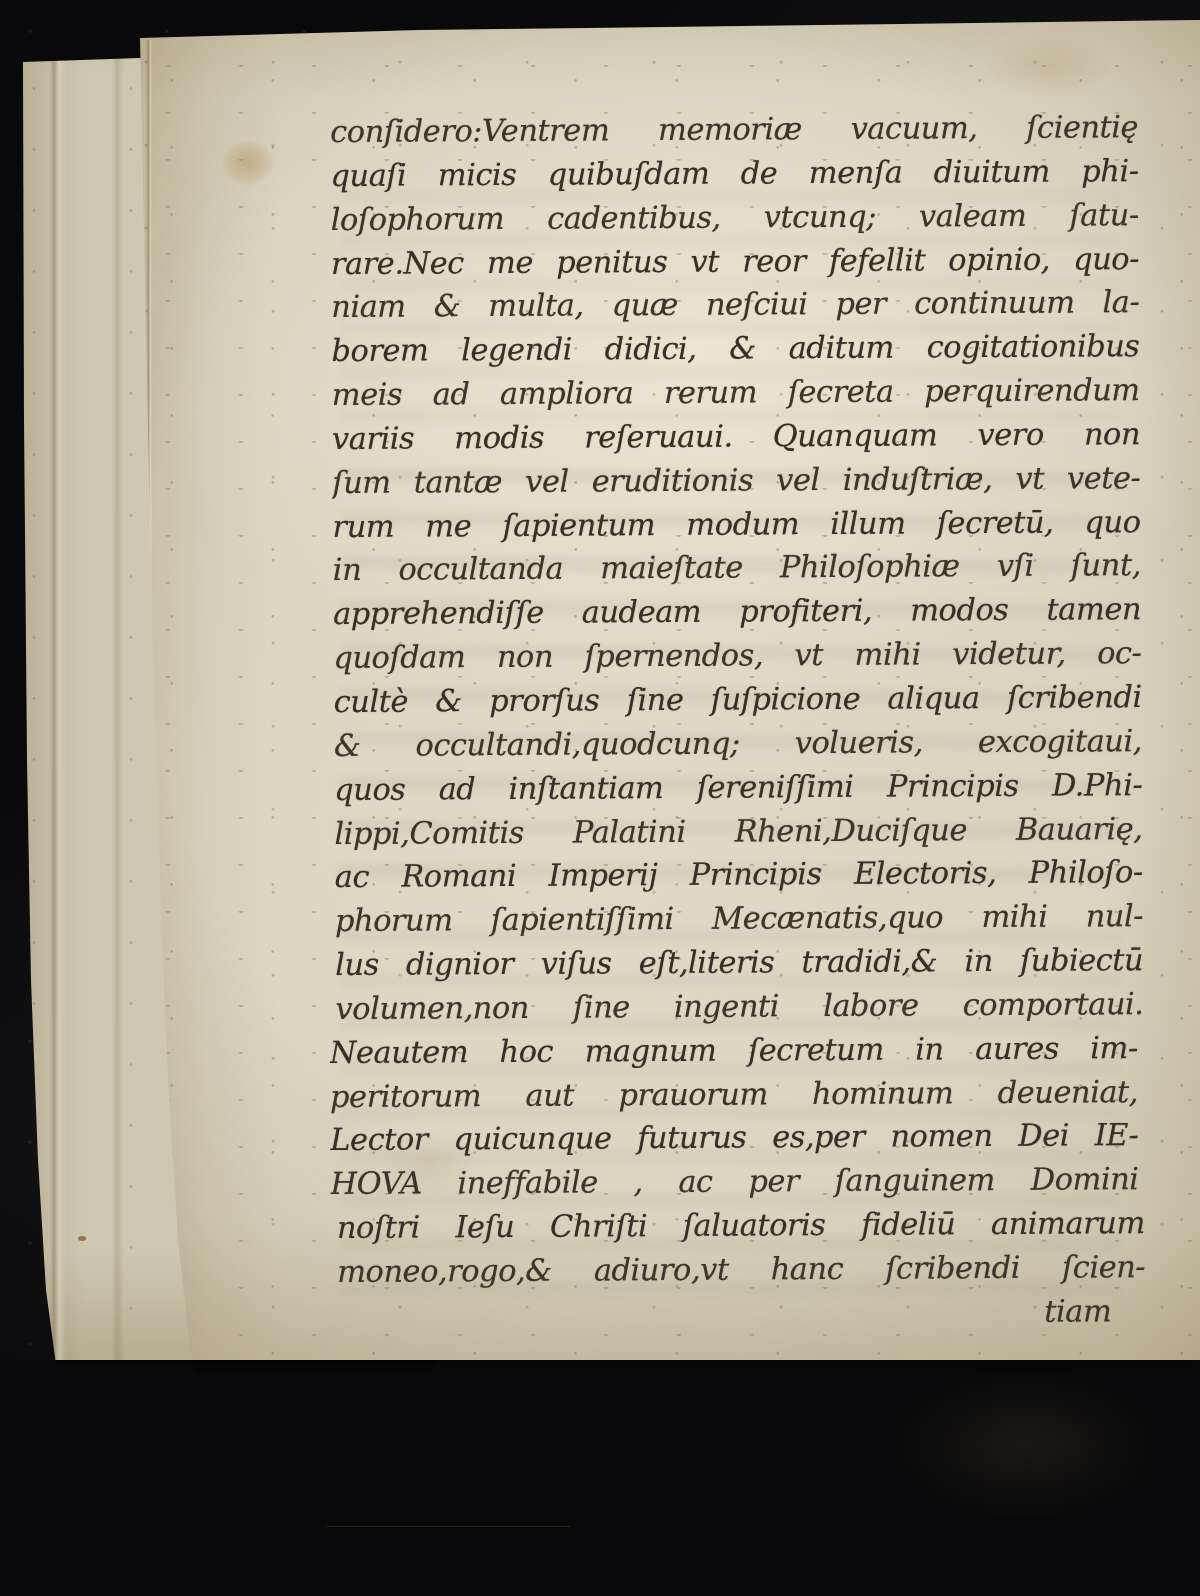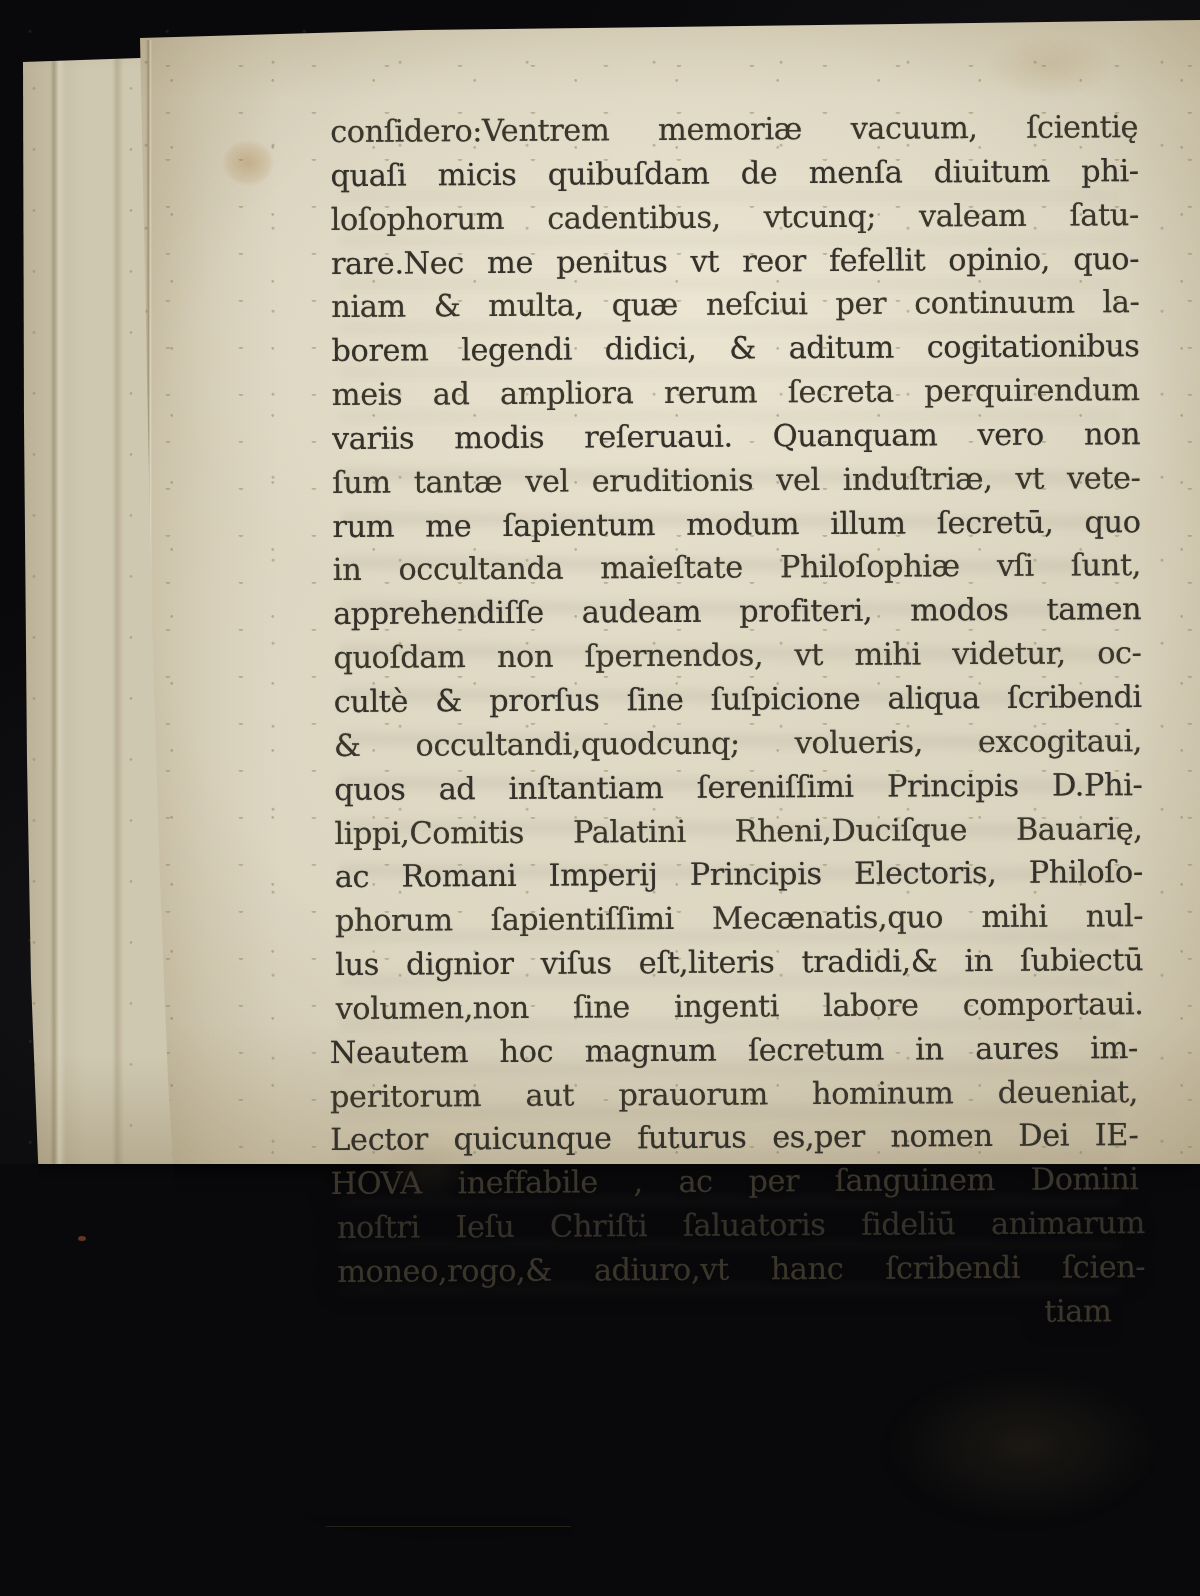--- a/index.html
+++ b/index.html
@@ -2,29 +2,30 @@
 <html><head>
 <meta charset="utf-8">
 <style>
   html,body{margin:0;padding:0;}
   body{
     width:1200px;height:1596px;overflow:hidden;
     background:#09090b;
     font-family:"DejaVu Serif", serif;
   }
   .scene{
-    position:relative;width:1200px;height:1164px;
+    position:relative;width:1200px;height:1360px;
     background-image:
       radial-gradient(circle 1px at 22% 31%, rgba(95,95,105,.22) 0 1px, transparent 2px),
       radial-gradient(circle 1px at 71% 64%, rgba(85,85,95,.18) 0 1px, transparent 2px),
       radial-gradient(ellipse 640px 520px at 12% 82%, #131316, transparent 70%),
       radial-gradient(ellipse 720px 520px at 88% 12%, #121215, transparent 70%);
     background-size:137px 101px, 211px 167px, auto, auto;
     background-repeat:repeat, repeat, no-repeat, no-repeat;
     background-color:#09090b;
+    font-style:italic;
   }
 
   
   .sheet-under{
     position:absolute;inset:0;
     clip-path:polygon(23px 62px, 430px 48px, 436px 1560px, 340px 1570px, 250px 1558px,
       175px 1542px, 118px 1512px, 92px 1465px, 72px 1424px, 57px 1372px, 46px 1290px,
       38px 1160px, 31px 980px, 27px 760px, 24px 420px);
     background-color:#cfc8b1;
     background-image:

